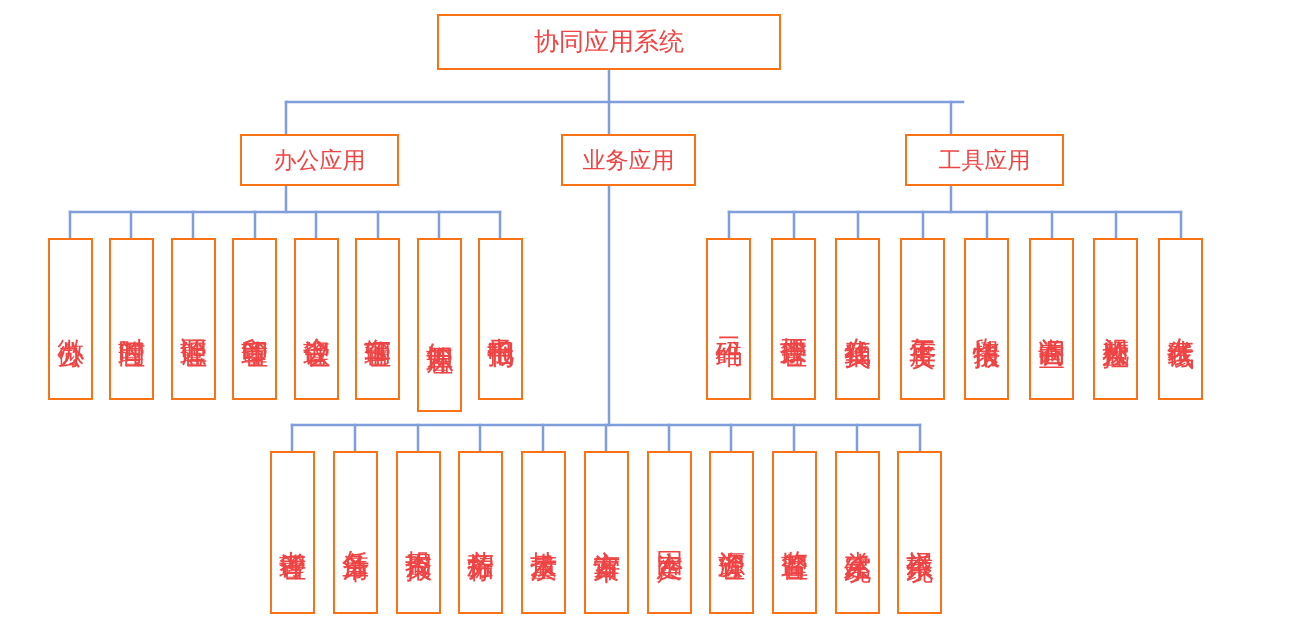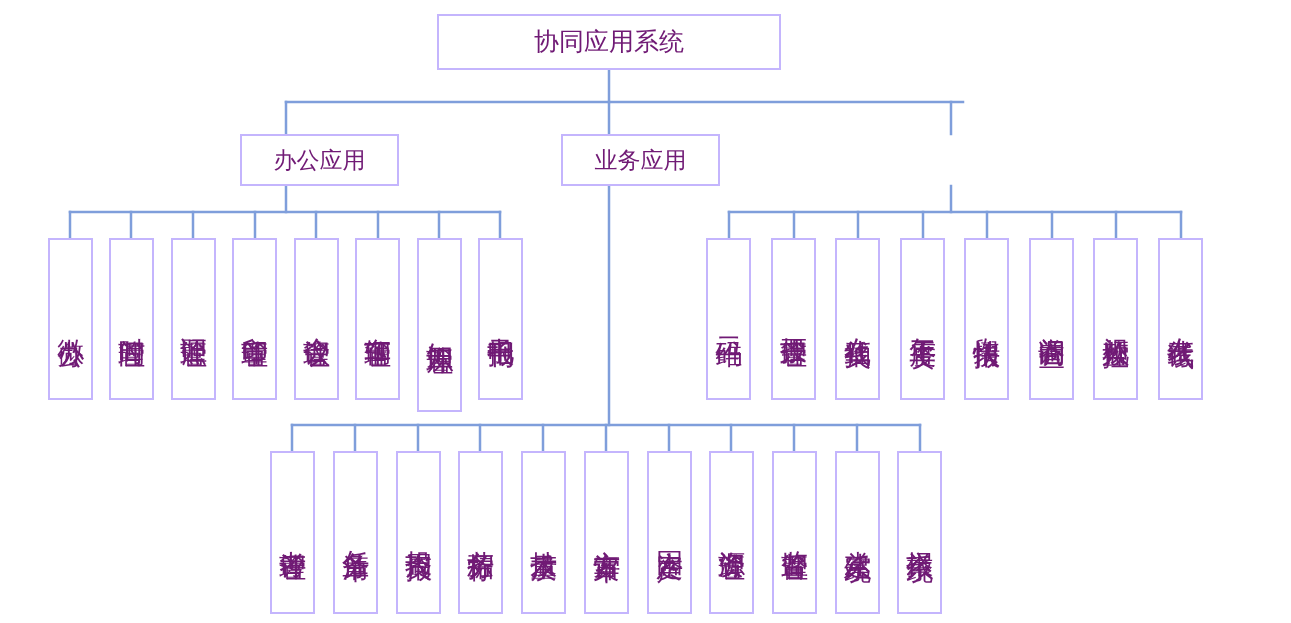--- a/index.html
+++ b/index.html
@@ -23,26 +23,26 @@
     position: absolute;
     left: 0;
     top: 0;
     width: 1291px;
     height: 623px;
     pointer-events: none;
   }
   .node {
     position: absolute;
     box-sizing: border-box;
-    border: 2px solid #c4b5fd;
+    border: 2px solid #f97316;
     background: #ffffff;
     display: flex;
     align-items: center;
     justify-content: center;
-    color: #701a75;
+    color: #ef4444;
     line-height: 1.06;
     text-align: center;
   }
   .node-h {
     
     writing-mode: horizontal-tb;
   }
   .node-v {
     
     writing-mode: vertical-rl;
@@ -111,22 +111,23 @@
       <path d="M794,425 L794,451"></path>
       <path d="M857,425 L857,451"></path>
       <path d="M920,425 L920,451"></path>
     </g>
   </svg>
 
   <div class="node node-h node-root" style="left:437px; top:14px; width:344px; height:56px;">协同应用系统</div>
 
   <div class="node node-h node-cat" style="left:207px; top:134px; width:159px; height:52px;">办公应用</div>
 
-  <div class="node node-h node-cat" style="left:528px; top:134px; width:159px; height:52px;">业务应用</div>
+  <div class="node node-h node-cat" style="left:528px; top:134px; width:135px; height:52px;">业务应用</div>
 
+  <div class="node node-h node-cat" style="left:872px; top:134px; width:159px; height:52px;">工具应用</div>
 
   <div class="node node-v node-leaf" style="left:48px; top:238px; width:45px; height:162px;">微办公</div>
   <div class="node node-v node-leaf" style="left:109px; top:238px; width:45px; height:162px;">时间管理</div>
   <div class="node node-v node-leaf" style="left:171px; top:238px; width:45px; height:162px;">证照管理</div>
   <div class="node node-v node-leaf" style="left:232px; top:238px; width:45px; height:162px;">印章管理</div>
   <div class="node node-v node-leaf" style="left:294px; top:238px; width:45px; height:162px;">会议管理</div>
   <div class="node node-v node-leaf" style="left:355px; top:238px; width:45px; height:162px;">车辆管理</div>
   <div class="node node-v node-leaf" style="left:417px; top:238px; width:45px; height:174px;">知识库管理</div>
   <div class="node node-v node-leaf" style="left:478px; top:238px; width:45px; height:162px;">电子报刊</div>
 

